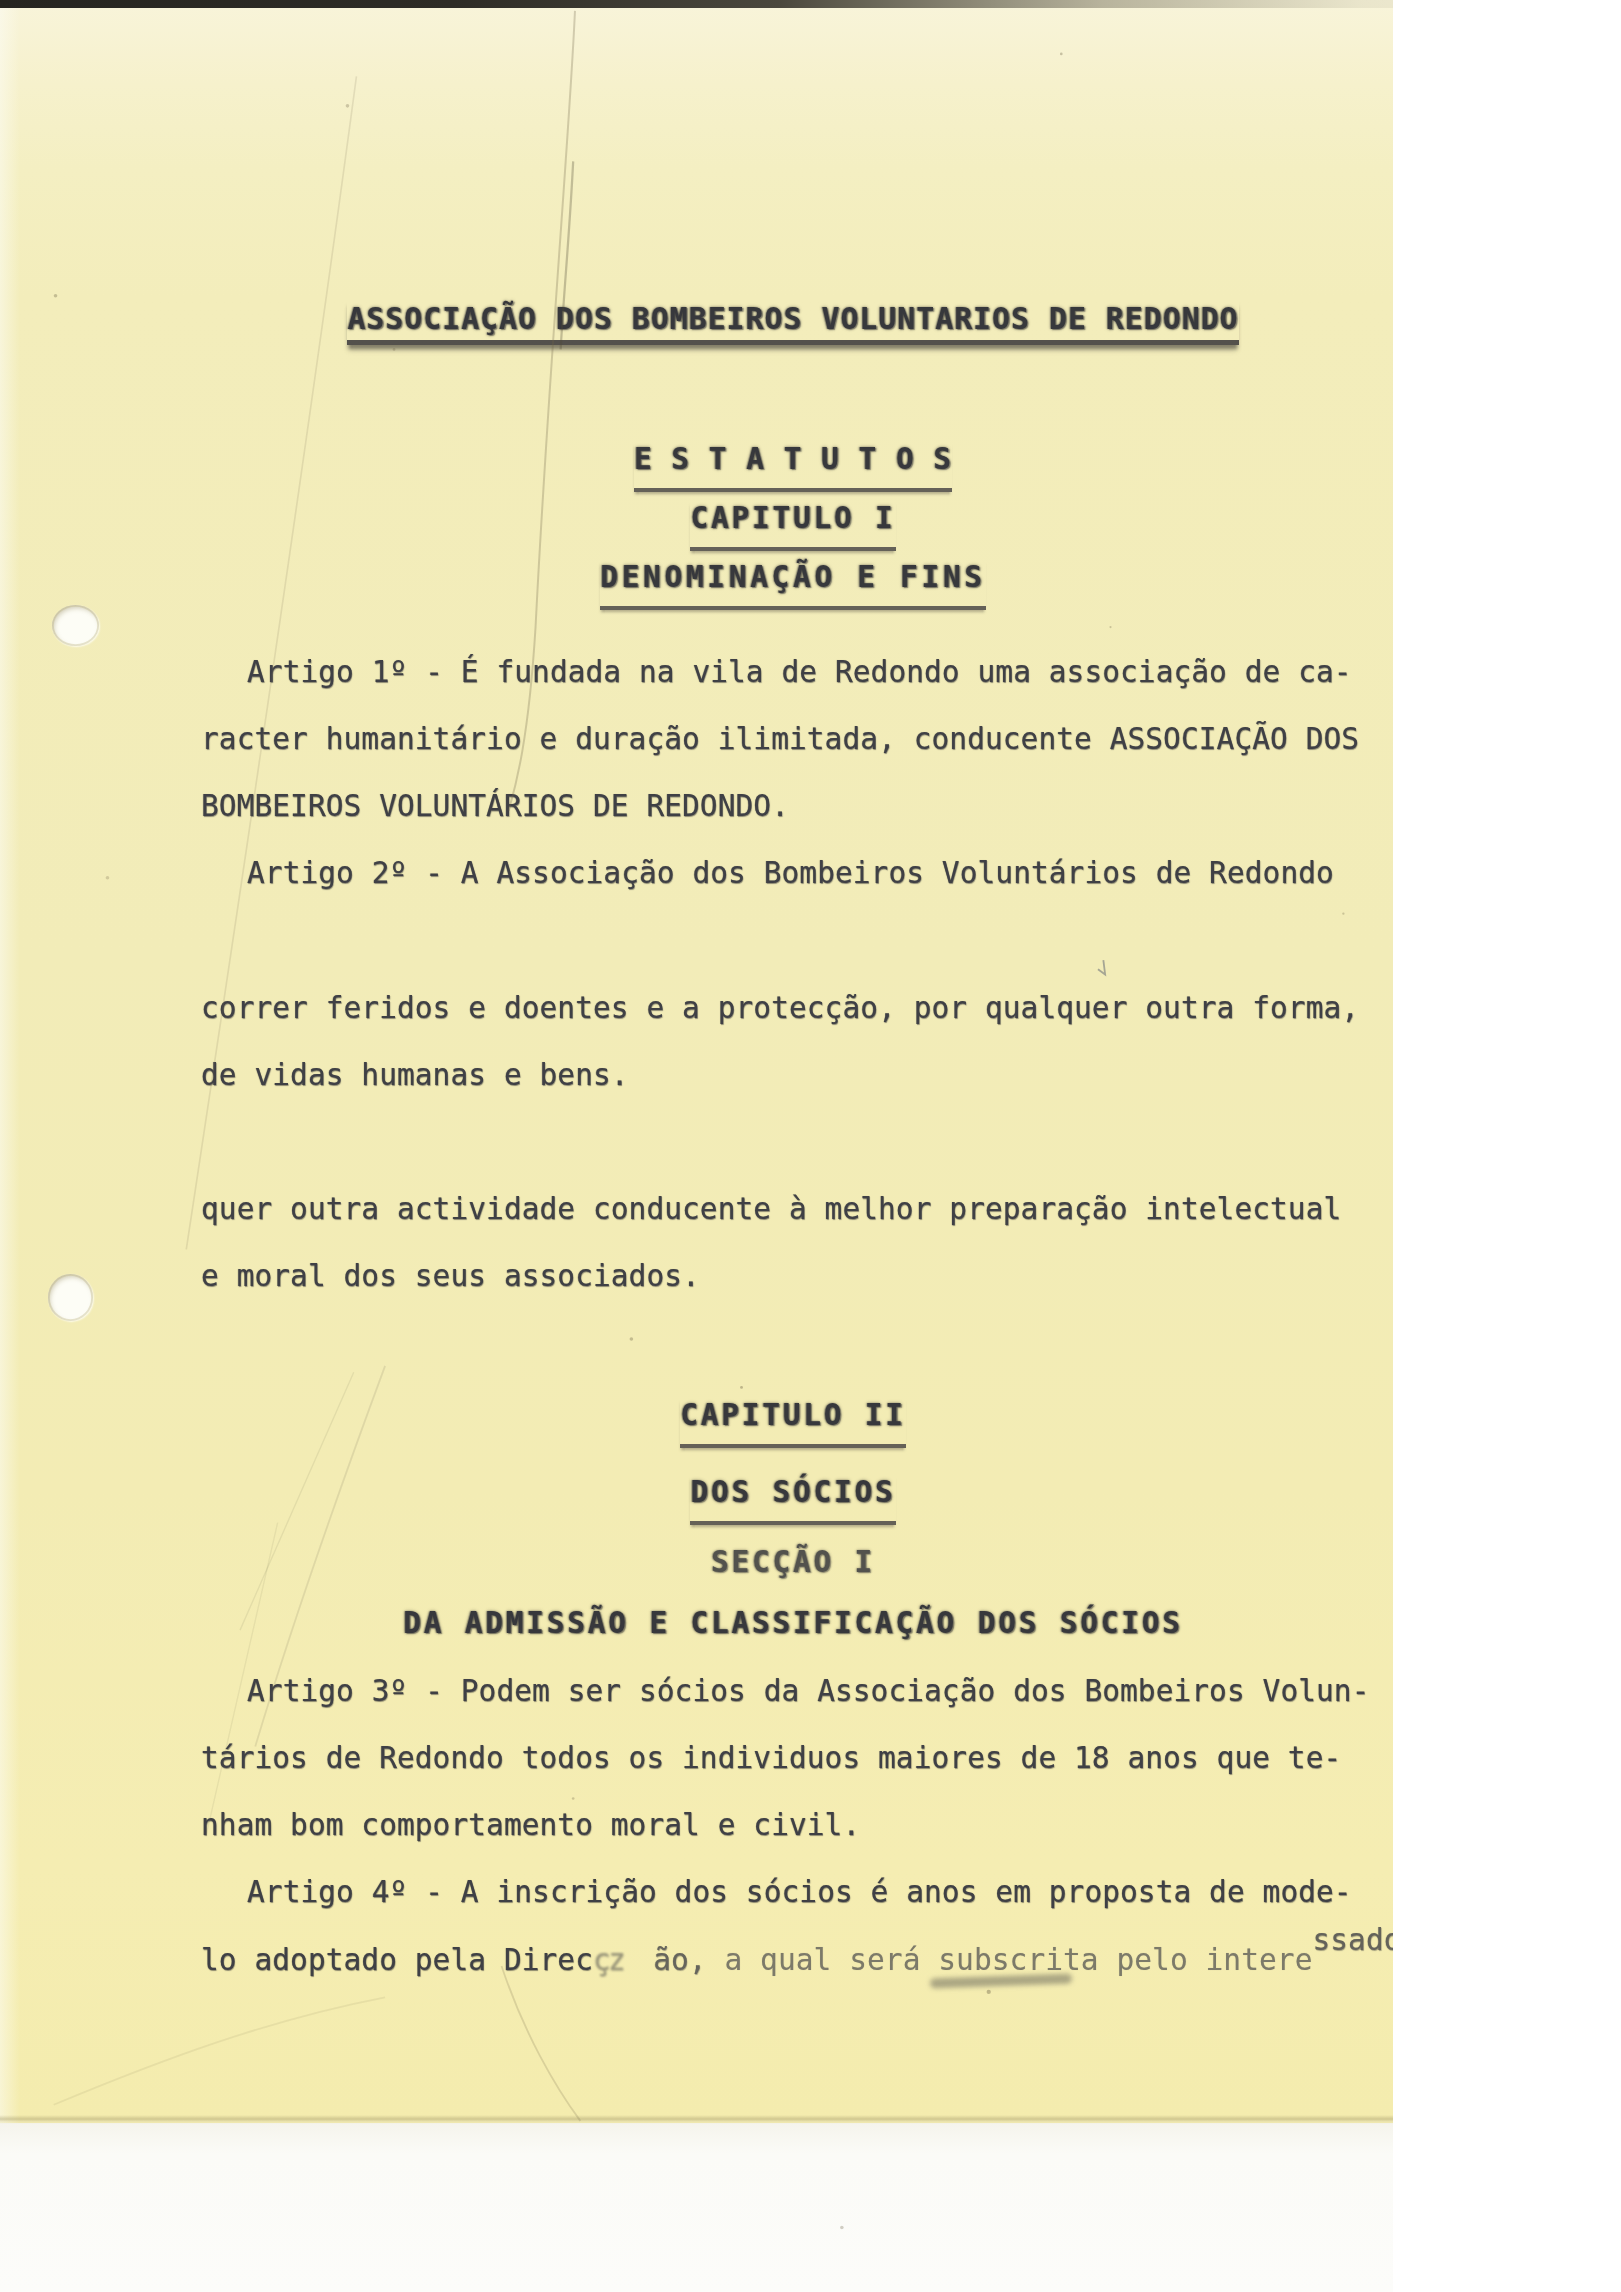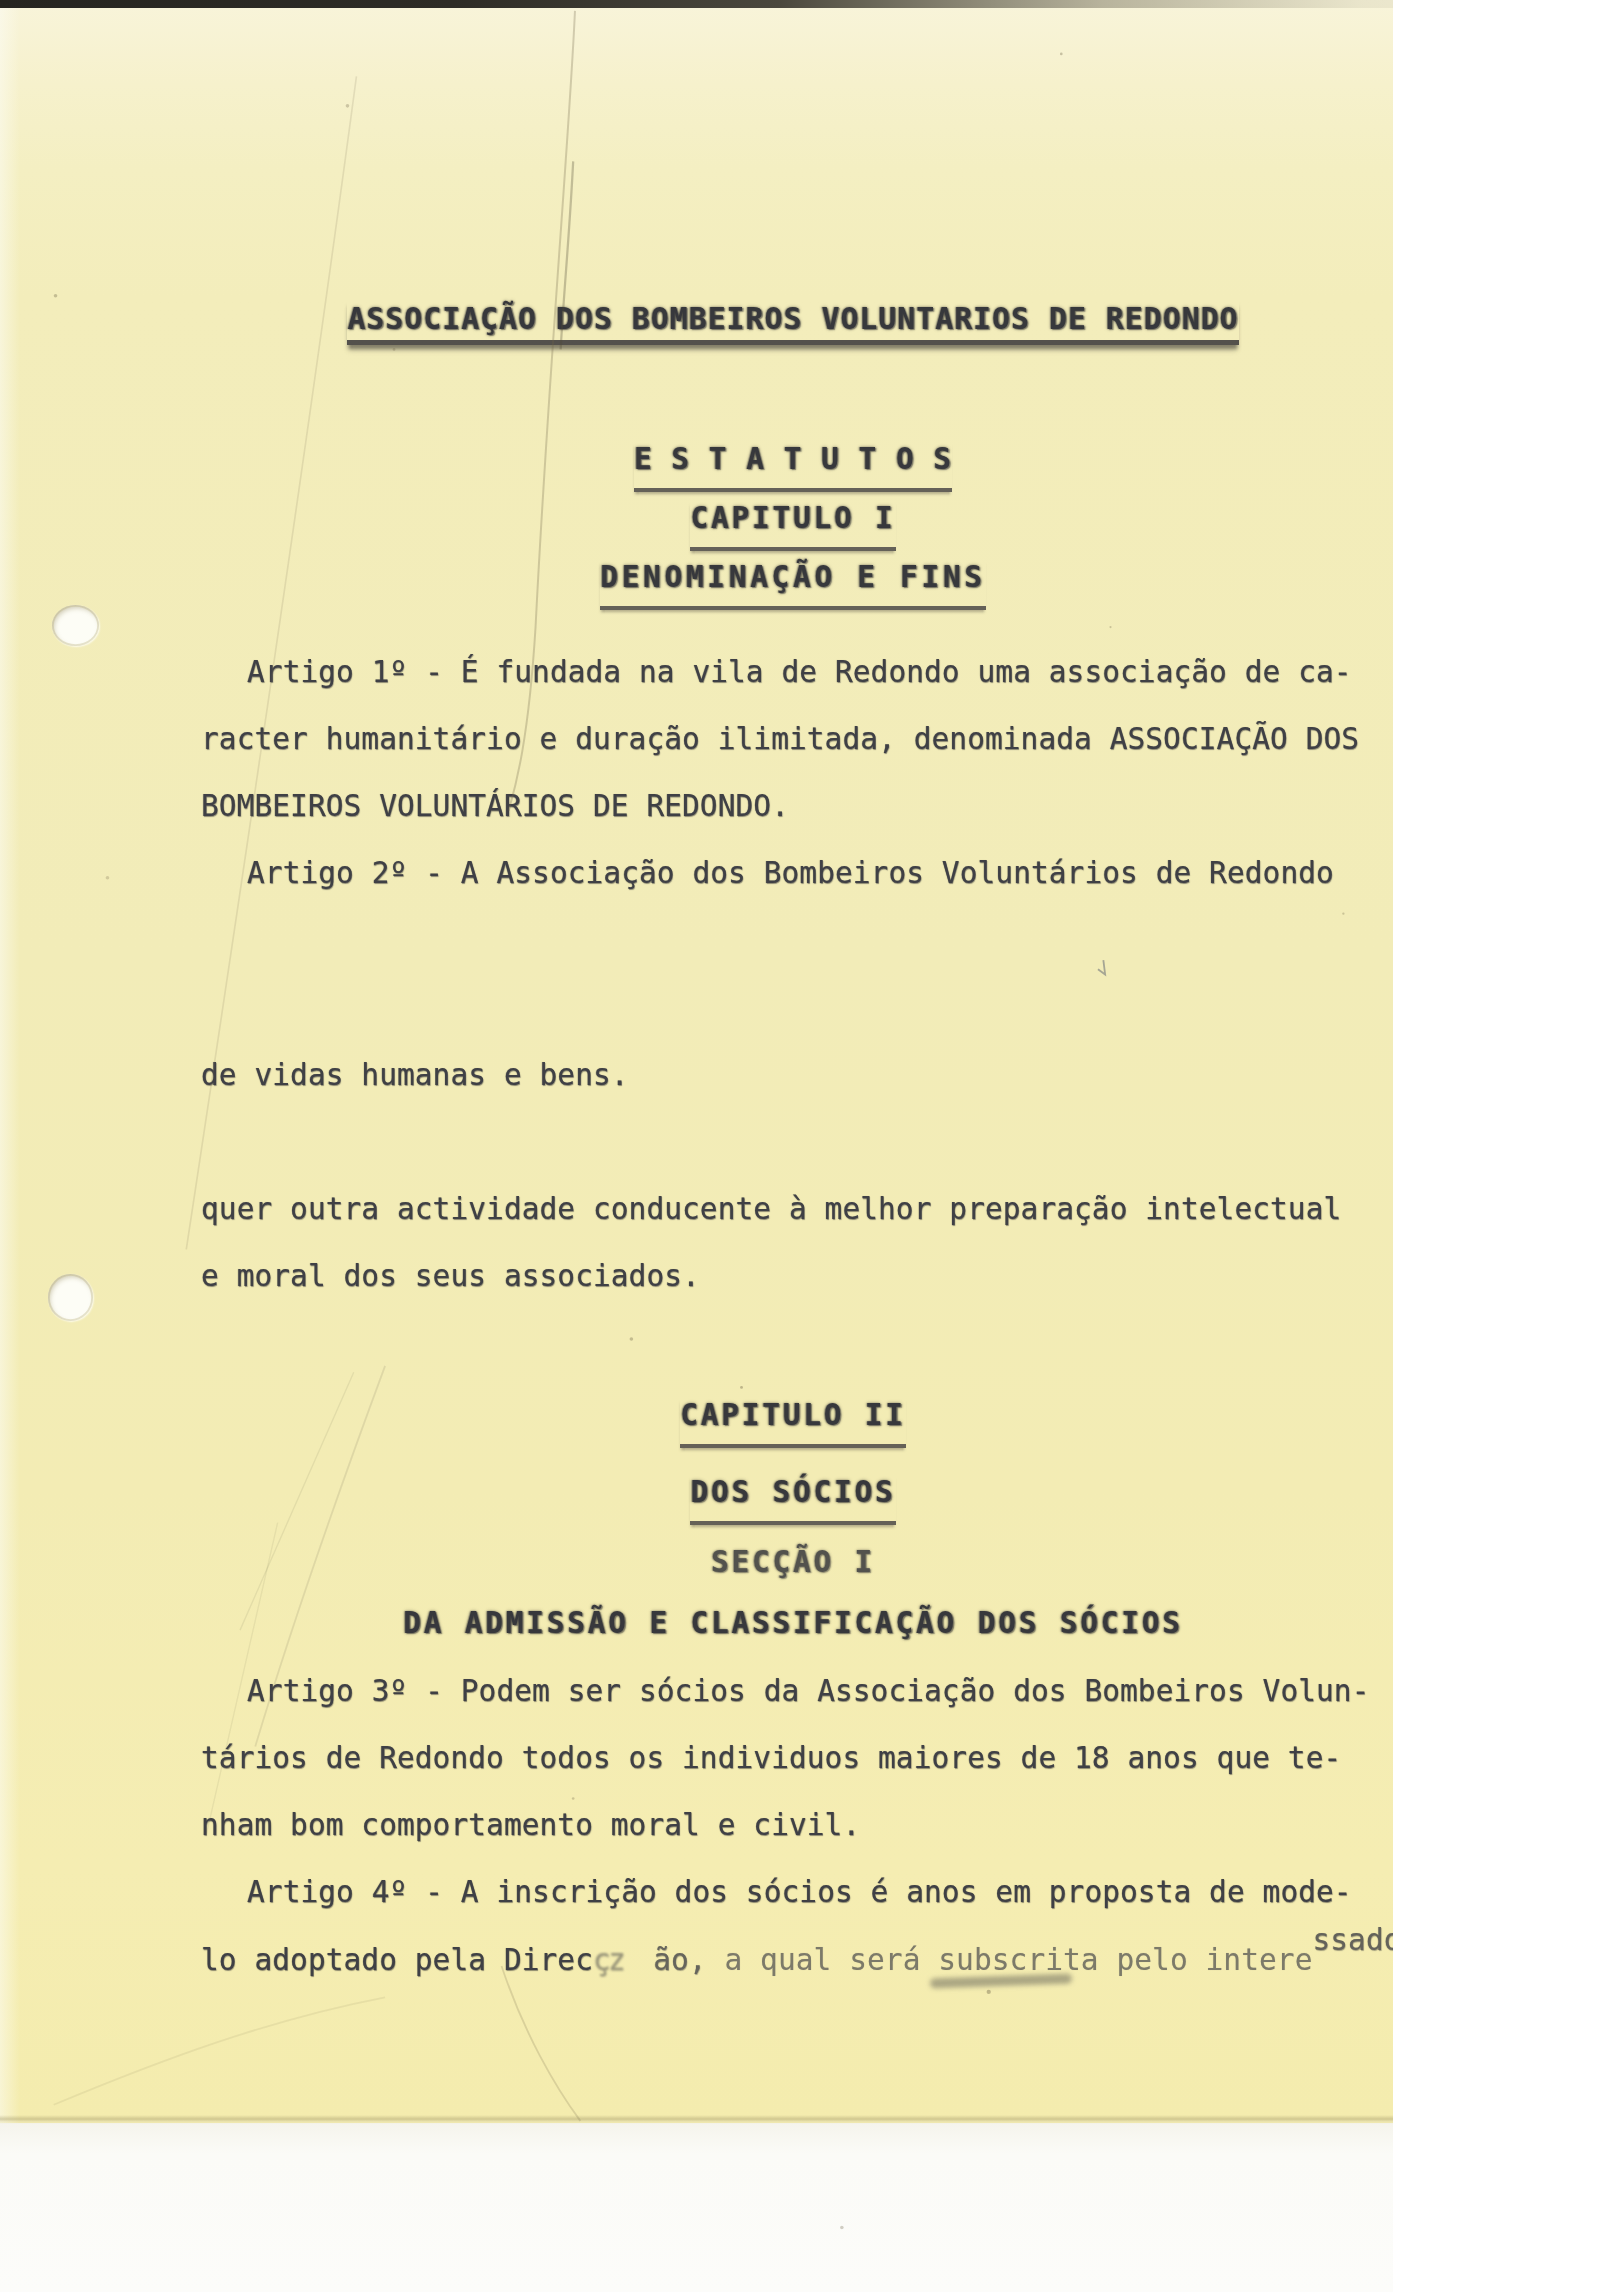--- a/index.html
+++ b/index.html
@@ -87,24 +87,25 @@
   <div class="hole hole-1"></div>
   <div class="hole hole-2"></div>
 
   <div class="typed center-line t-title" style="top:301px"><span class="heavy ul-heavy">ASSOCIAÇÃO DOS BOMBEIROS VOLUNTARIOS DE REDONDO</span></div>
 
   <div class="typed center-line t-estatutos" style="top:441px"><span class="heavy ul">E S T A T U T O S</span></div>
   <div class="typed center-line t-cap" style="top:500px"><span class="heavy ul">CAPITULO I</span></div>
   <div class="typed center-line t-denom" style="top:559px"><span class="heavy ul">DENOMINAÇÃO E FINS</span></div>
 
   <div class="typed body-line indent" style="top:654px">Artigo 1º - É fundada na vila de Redondo uma associação de ca-</div>
-  <div class="typed body-line" style="top:721px">racter humanitário e duração ilimitada, denominada ASSOCIAÇÃO DOS</div>
+  <div class="typed body-line" style="top:721px">racter humanitário e duração ilimitada, conducente ASSOCIAÇÃO DOS</div>
   <div class="typed body-line" style="top:788px">BOMBEIROS VOLUNTÁRIOS DE REDONDO.</div>
 
   <div class="typed body-line indent" style="top:855px">Artigo 2º - A Associação dos Bombeiros Voluntários de Redondo</div>
+  <div class="typed body-line" style="top:990px">correr feridos e doentes e a protecção, por qualquer outra forma,</div>
   <div class="typed body-line" style="top:1057px">de vidas humanas e bens.</div>
 
   <div class="typed body-line" style="top:1191px">quer outra actividade conducente à melhor preparação intelectual</div>
   <div class="typed body-line" style="top:1258px">e moral dos seus associados.</div>
 
   <div class="typed center-line t-cap" style="top:1397px"><span class="heavy ul">CAPITULO II</span></div>
   <div class="typed center-line t-cap" style="top:1474px"><span class="heavy ul">DOS SÓCIOS</span></div>
   <div class="typed center-line t-sec" style="top:1544px"><span class="heavy">SECÇÃO I</span></div>
   <div class="typed center-line t-admissao" style="top:1605px"><span class="heavy">DA ADMISSÃO E CLASSIFICAÇÃO DOS SÓCIOS</span></div>
 

